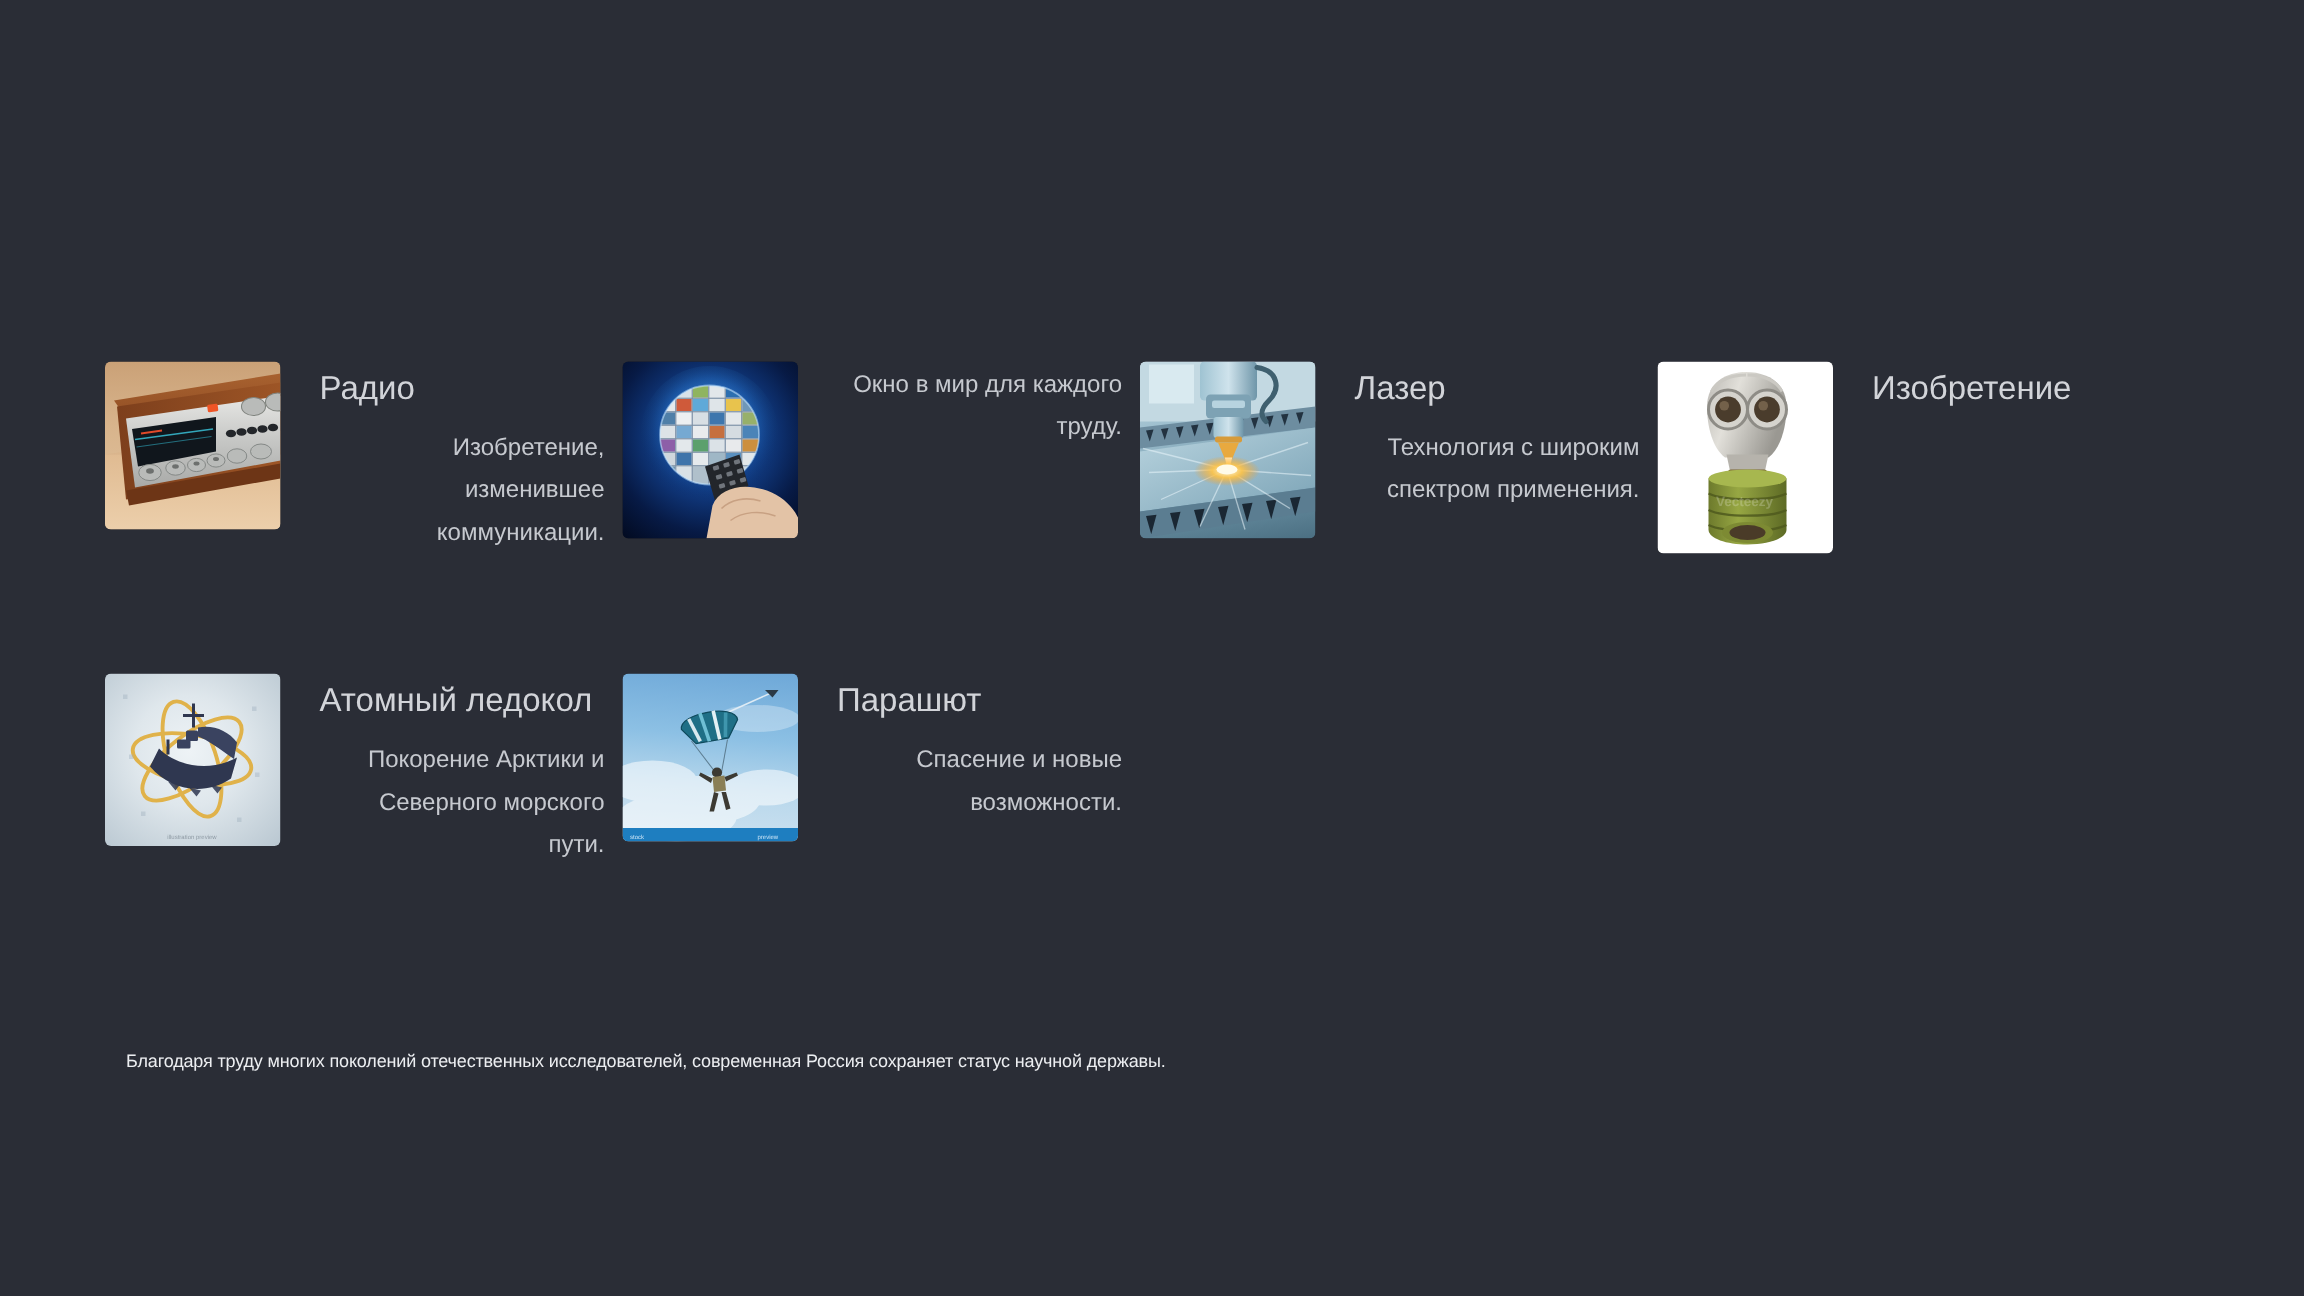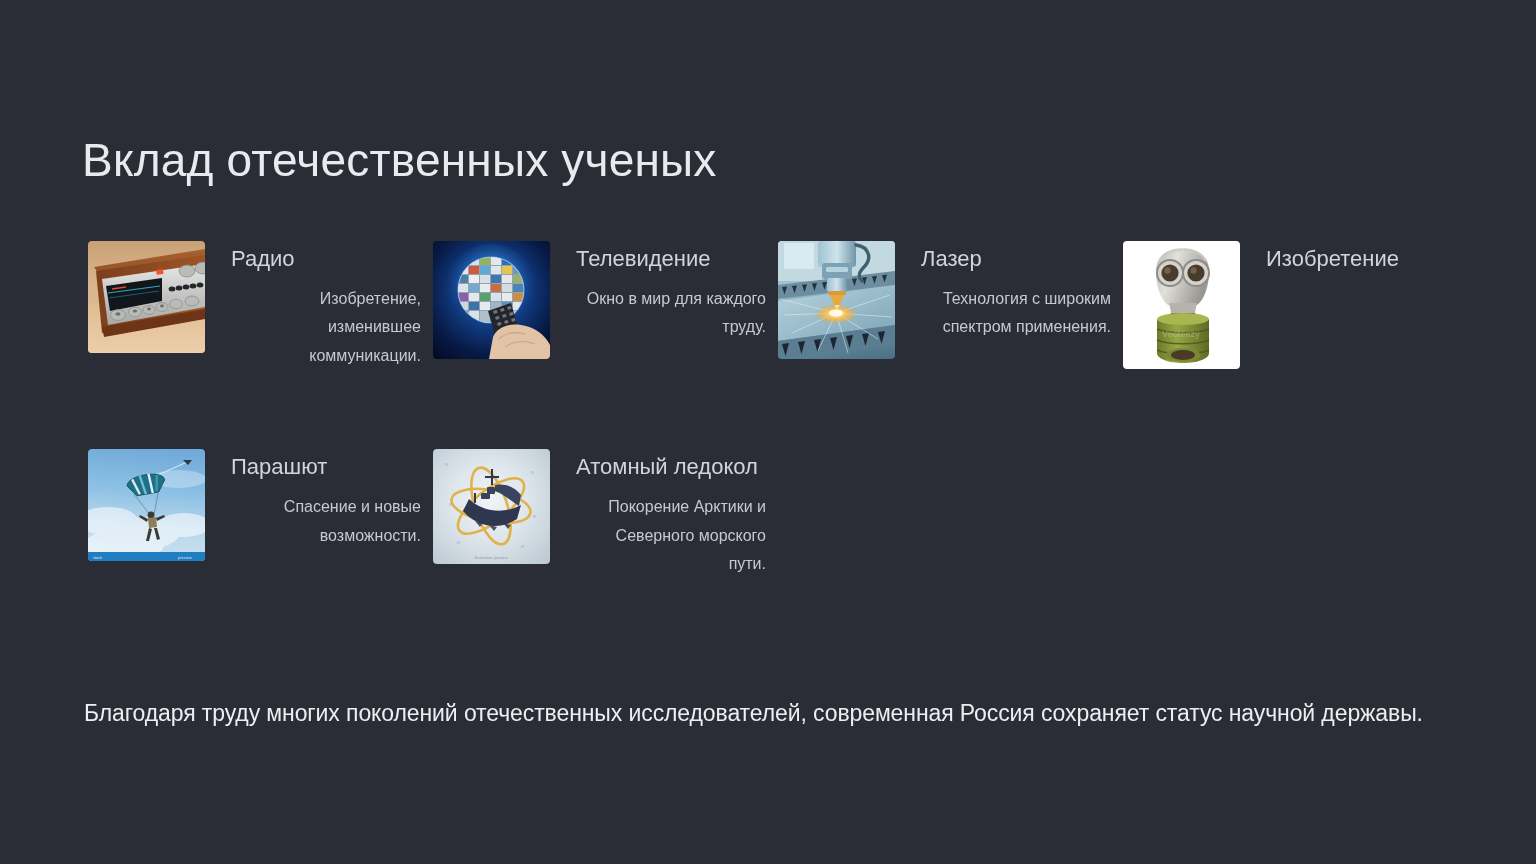--- a/index.html
+++ b/index.html
@@ -33,21 +33,21 @@
     font-weight: 400;
     color: #e8eaee;
     letter-spacing: 0.2px;
     line-height: 1.15;
     white-space: nowrap;
   }
 
   
   .cards {
     position: absolute;
-    left: 88px;
+    left: 70px;
     top: 241px;
     width: 1380px;
   }
 
   .card-row {
     display: flex;
     align-items: flex-start;
   }
 
   .card-row.row-2 { margin-top: 79px; }
@@ -93,21 +93,21 @@
     color: #c6c9cf;
     line-height: 1.78;
     text-align: right;
   }
 
   
   .footer-note {
     position: absolute;
     left: 84px;
     top: 700px;
-    font-size: 23px;
+    font-size: 12px;
     color: #eceef1;
     letter-spacing: -0.1px;
     white-space: nowrap;
   }
 
   
 
   .art { position: absolute; inset: 0; width: 100%; height: 100%; display: block; }
 
   
@@ -143,21 +143,20 @@
   .ship-bg {
     position: absolute; inset: 0;
     background: radial-gradient(circle at 48% 45%, #eef3f6 0%, #dfe7ec 42%, #b9c7d1 100%);
   }
 </style>
 </head>
 <body>
 
 <div class="slide">
 
-  <h1 class="slide-title">Вклад отечественных ученых</h1>
 
   <div class="cards">
 
     <div class="card-row row-1">
 
       <div class="card">
         <div class="card-thumb">
           <div class="radio-bg"></div>
           <svg class="art" viewBox="0 0 117 112" preserveAspectRatio="none">
             <defs>
@@ -316,21 +315,20 @@
                 <rect x="78" y="78" width="4" height="3" rx="0.8" transform="rotate(-16 78 78)"></rect>
               </g>
             </g>
 
             <path d="M60 96 C64 86, 76 82, 88 84 C102 86, 112 94, 117 104 L117 118 L56 118 Z" fill="#e3c3a6"></path>
             <path d="M66 98 C72 92, 82 90, 92 93" stroke="#c8a183" stroke-width="1.1" fill="none"></path>
             <path d="M72 106 C80 100, 92 99, 102 103" stroke="#c8a183" stroke-width="1" fill="none"></path>
           </svg>
         </div>
         <div class="card-text">
-          <div class="card-title">Телевидение</div>
           <div class="card-desc">Окно в мир для каждого труду.</div>
         </div>
       </div>
 
       <div class="card">
         <div class="card-thumb tall">
           <div class="laser-bg"></div>
           <svg class="art" viewBox="0 0 117 118" preserveAspectRatio="none">
             <defs>
               <linearGradient id="sheet" x1="0" y1="0" x2="1" y2="1">
@@ -461,72 +459,20 @@
         <div class="card-text">
           <div class="card-title">Изобретение</div>
         </div>
       </div>
 
     </div>
 
     <div class="card-row row-2">
 
       <div class="card">
-        <div class="card-thumb para">
-          <div class="para-bg"></div>
-          <svg class="art" viewBox="0 0 117 112" preserveAspectRatio="none">
-
-            <g fill="#ffffff" opacity="0.55">
-              <ellipse cx="20" cy="72" rx="30" ry="14"></ellipse>
-              <ellipse cx="56" cy="84" rx="36" ry="16"></ellipse>
-              <ellipse cx="96" cy="76" rx="26" ry="12"></ellipse>
-              <ellipse cx="36" cy="96" rx="40" ry="16"></ellipse>
-            </g>
-            <g fill="#ffffff" opacity="0.3">
-              <ellipse cx="90" cy="30" rx="28" ry="9"></ellipse>
-            </g>
-
-            <path d="M99 13 L70 26" stroke="#e8f1f7" stroke-width="1" opacity="0.9"></path>
-            <path d="M95 11 l9 0 l-4 5 Z" fill="#2b3a46"></path>
-
-            <g transform="translate(58,34) rotate(-10)">
-              <path d="M-19 0 C-19 -11, 19 -11, 19 0 L11 11 L-11 11 Z" fill="#1f6f86"></path>
-              <path d="M-19 0 C-19 -11, 19 -11, 19 0 L11 11 L-11 11 Z" fill="none" stroke="#0f4a5c" stroke-width="0.8"></path>
-              <path d="M-13 -6 L-8 10" stroke="#d8e9ef" stroke-width="2.4"></path>
-              <path d="M-5 -8.6 L-2 11" stroke="#6fbfd4" stroke-width="2.4"></path>
-              <path d="M4 -8.6 L5 11" stroke="#e3f0f4" stroke-width="2.4"></path>
-              <path d="M12 -6 L9 10" stroke="#3f96ad" stroke-width="2.4"></path>
-            </g>
-
-            <g stroke="#5d7d91" stroke-width="0.7">
-              <path d="M46 45 L62 66"></path>
-                <path d="M70 44 L66 66"></path>
-            </g>
-
-            <g fill="#3c3a33">
-              <circle cx="63" cy="66" r="3.4"></circle>
-              <path d="M60 69 L68 68 L69 78 L61 79 Z" fill="#8a7f56"></path>
-              <path d="M61 79 L58 92 L61 92 L64 80 Z"></path>
-              <path d="M66 79 L69 91 L72 90 L69 79 Z"></path>
-              <path d="M60 70 L52 66 L51 68 L59 73 Z"></path>
-              <path d="M68 69 L76 66 L77 68 L69 72 Z"></path>
-            </g>
-
-            <rect x="0" y="103" width="117" height="9" fill="#1e7ec0"></rect>
-            <text x="5" y="110" font-family="Liberation Sans, sans-serif" font-size="4" fill="#cde6f7">stock</text>
-            <text x="90" y="110" font-family="Liberation Sans, sans-serif" font-size="4" fill="#cde6f7">preview</text>
-          </svg>
-        </div>
-        <div class="card-text">
-          <div class="card-title">Парашют</div>
-          <div class="card-desc">Спасение и новые возможности.</div>
-        </div>
-      </div>
-
-      <div class="card">
         <div class="card-thumb ship">
           <div class="ship-bg"></div>
           <svg class="art" viewBox="0 0 117 115" preserveAspectRatio="none">
 
             <g fill="none" stroke="#e0b24a" stroke-width="2.6">
               <ellipse cx="58" cy="57" rx="16" ry="40" transform="rotate(-18 58 57)"></ellipse>
               <ellipse cx="58" cy="57" rx="16" ry="40" transform="rotate(52 58 57)"></ellipse>
               <ellipse cx="58" cy="57" rx="16" ry="40" transform="rotate(-80 58 57)"></ellipse>
             </g>
 
@@ -556,19 +502,71 @@
             </g>
             <text x="58" y="110" font-family="Liberation Sans, sans-serif" font-size="4" fill="#4d5a66" opacity="0.5" text-anchor="middle">illustration preview</text>
           </svg>
         </div>
         <div class="card-text">
           <div class="card-title">Атомный ледокол</div>
           <div class="card-desc">Покорение Арктики и Северного морского пути.</div>
         </div>
       </div>
 
+      <div class="card">
+        <div class="card-thumb para">
+          <div class="para-bg"></div>
+          <svg class="art" viewBox="0 0 117 112" preserveAspectRatio="none">
+
+            <g fill="#ffffff" opacity="0.55">
+              <ellipse cx="20" cy="72" rx="30" ry="14"></ellipse>
+              <ellipse cx="56" cy="84" rx="36" ry="16"></ellipse>
+              <ellipse cx="96" cy="76" rx="26" ry="12"></ellipse>
+              <ellipse cx="36" cy="96" rx="40" ry="16"></ellipse>
+            </g>
+            <g fill="#ffffff" opacity="0.3">
+              <ellipse cx="90" cy="30" rx="28" ry="9"></ellipse>
+            </g>
+
+            <path d="M99 13 L70 26" stroke="#e8f1f7" stroke-width="1" opacity="0.9"></path>
+            <path d="M95 11 l9 0 l-4 5 Z" fill="#2b3a46"></path>
+
+            <g transform="translate(58,34) rotate(-10)">
+              <path d="M-19 0 C-19 -11, 19 -11, 19 0 L11 11 L-11 11 Z" fill="#1f6f86"></path>
+              <path d="M-19 0 C-19 -11, 19 -11, 19 0 L11 11 L-11 11 Z" fill="none" stroke="#0f4a5c" stroke-width="0.8"></path>
+              <path d="M-13 -6 L-8 10" stroke="#d8e9ef" stroke-width="2.4"></path>
+              <path d="M-5 -8.6 L-2 11" stroke="#6fbfd4" stroke-width="2.4"></path>
+              <path d="M4 -8.6 L5 11" stroke="#e3f0f4" stroke-width="2.4"></path>
+              <path d="M12 -6 L9 10" stroke="#3f96ad" stroke-width="2.4"></path>
+            </g>
+
+            <g stroke="#5d7d91" stroke-width="0.7">
+              <path d="M46 45 L62 66"></path>
+                <path d="M70 44 L66 66"></path>
+            </g>
+
+            <g fill="#3c3a33">
+              <circle cx="63" cy="66" r="3.4"></circle>
+              <path d="M60 69 L68 68 L69 78 L61 79 Z" fill="#8a7f56"></path>
+              <path d="M61 79 L58 92 L61 92 L64 80 Z"></path>
+              <path d="M66 79 L69 91 L72 90 L69 79 Z"></path>
+              <path d="M60 70 L52 66 L51 68 L59 73 Z"></path>
+              <path d="M68 69 L76 66 L77 68 L69 72 Z"></path>
+            </g>
+
+            <rect x="0" y="103" width="117" height="9" fill="#1e7ec0"></rect>
+            <text x="5" y="110" font-family="Liberation Sans, sans-serif" font-size="4" fill="#cde6f7">stock</text>
+            <text x="90" y="110" font-family="Liberation Sans, sans-serif" font-size="4" fill="#cde6f7">preview</text>
+          </svg>
+        </div>
+        <div class="card-text">
+          <div class="card-title">Парашют</div>
+          <div class="card-desc">Спасение и новые возможности.</div>
+        </div>
+      </div>
+
     </div>
 
   </div>
 
   <div class="footer-note">Благодаря труду многих поколений отечественных исследователей, современная Россия сохраняет статус научной державы.</div>
 
 </div>
 
 </body></html>

